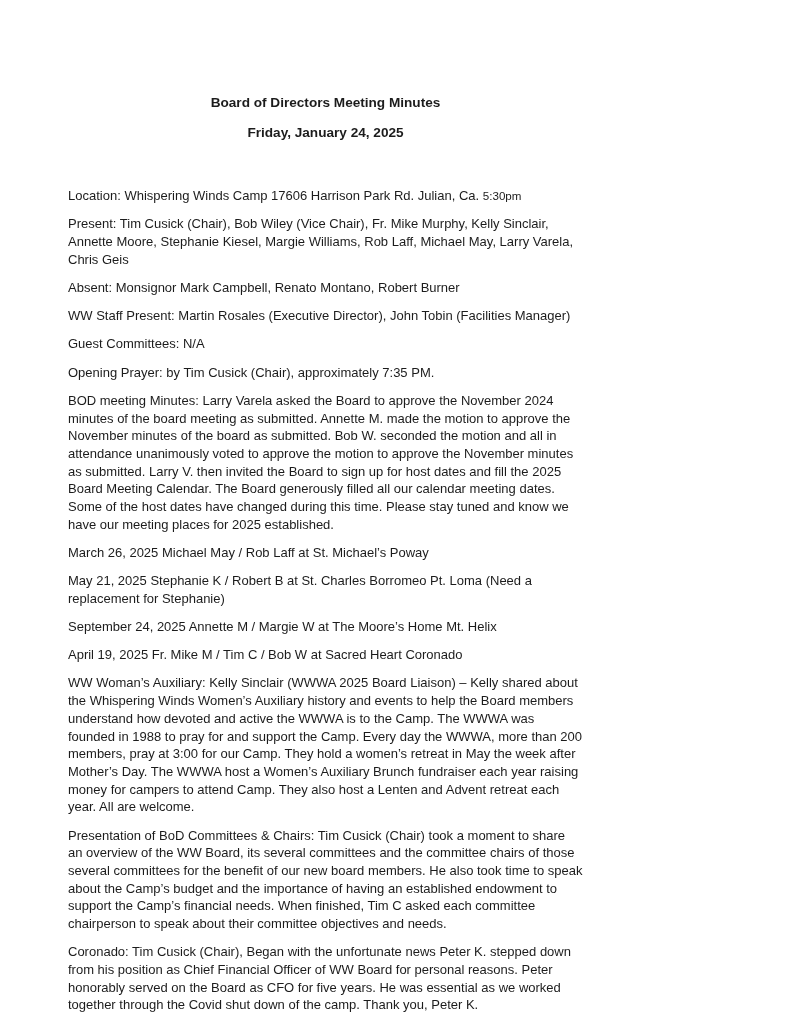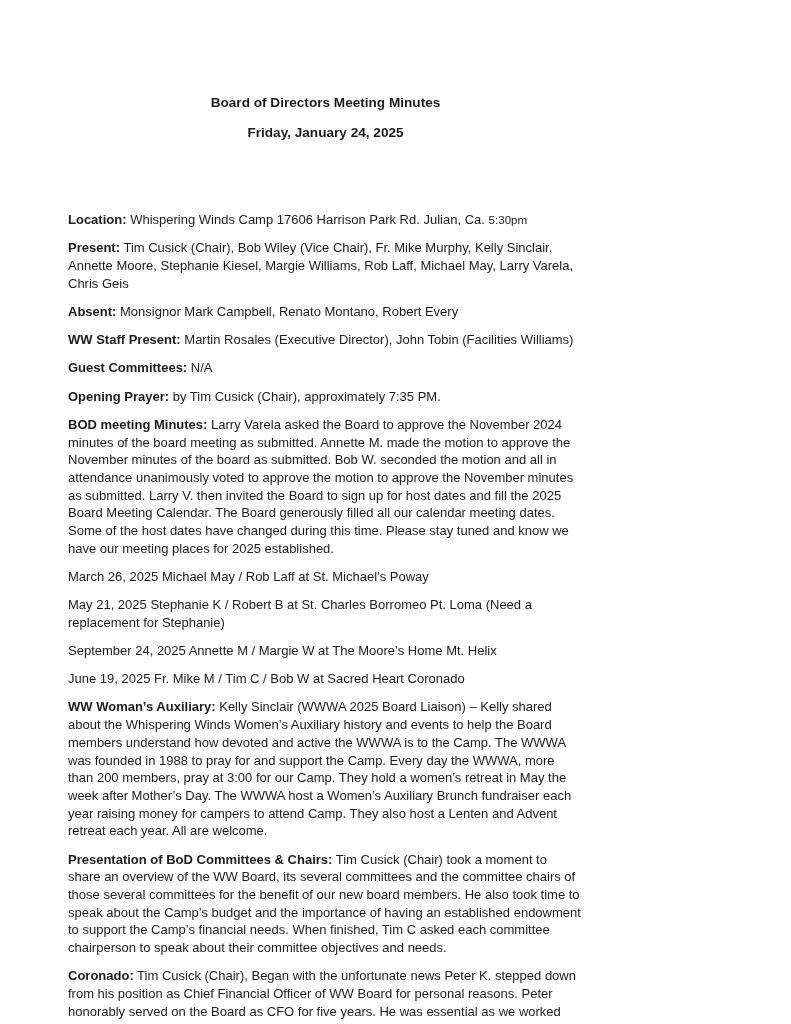--- a/index.html
+++ b/index.html
@@ -23,64 +23,64 @@
     background: #ffffff;
   }
   .doc-title, .doc-date {
     text-align: center;
     font-weight: bold;
     font-size: 13.6px;
     line-height: 17.6px;
     margin: 0 0 12px 0;
   }
   .doc-date {
-    margin-bottom: 70px;
+    margin-bottom: 46px;
   }
   p.para {
     font-size: 13px;
     line-height: 17.7px;
     margin: 0 0 10.5px 0;
     text-align: left;
   }
   .lbl {
-    font-weight: bold;
+    font-weight: normal;
   }
   .time-small {
     font-size: 11.6px;
   }
 </style>
 </head>
 <body>
 
 <div class="page">
 
   <h1 class="doc-title">Board of Directors Meeting Minutes</h1>
   <h2 class="doc-date">Friday, January 24, 2025</h2>
 
   <p class="para"><span class="lbl">Location:</span> <span>Whispering Winds Camp 17606 Harrison Park Rd. Julian, Ca.</span> <span class="time-small">5:30pm</span></p>
 
   <p class="para"><span class="lbl">Present:</span> <span>Tim Cusick (Chair), Bob Wiley (Vice Chair), Fr. Mike Murphy, Kelly Sinclair, Annette Moore, Stephanie Kiesel, Margie Williams, Rob Laff, Michael May, Larry Varela, Chris Geis</span></p>
 
-  <p class="para"><span class="lbl">Absent:</span> <span>Monsignor Mark Campbell, Renato Montano, Robert Every</span></p>
+  <p class="para"><span class="lbl">Absent:</span> <span>Monsignor Mark Campbell, Renato Montano, Robert Burner</span></p>
 
-  <p class="para"><span class="lbl">WW Staff Present:</span> <span>Martin Rosales (Executive Director), John Tobin (Facilities Williams)</span></p>
+  <p class="para"><span class="lbl">WW Staff Present:</span> <span>Martin Rosales (Executive Director), John Tobin (Facilities Manager)</span></p>
 
   <p class="para"><span class="lbl">Guest Committees:</span> <span>N/A</span></p>
 
   <p class="para"><span class="lbl">Opening Prayer:</span> <span>by Tim Cusick (Chair), approximately 7:35 PM.</span></p>
 
   <p class="para"><span class="lbl">BOD meeting Minutes:</span> <span>Larry Varela asked the Board to approve the November 2024 minutes of the board meeting as submitted. Annette M. made the motion to approve the November minutes of the board as submitted. Bob W. seconded the motion and all in attendance unanimously voted to approve the motion to approve the November minutes as submitted. Larry V. then invited the Board to sign up for host dates and fill the 2025 Board Meeting Calendar. The Board generously filled all our calendar meeting dates. Some of the host dates have changed during this time. Please stay tuned and know we have our meeting places for 2025 established.</span></p>
 
   <p class="para"><span>March 26, 2025 Michael May / Rob Laff at St. Michael’s Poway</span></p>
 
   <p class="para"><span>May 21, 2025 Stephanie K / Robert B at St. Charles Borromeo Pt. Loma (Need a replacement for Stephanie)</span></p>
 
   <p class="para"><span>September 24, 2025 Annette M / Margie W at The Moore’s Home Mt. Helix</span></p>
 
-  <p class="para"><span>June 19, 2025 Fr. Mike M / Tim C / Bob W at Sacred Heart Coronado</span></p>
+  <p class="para"><span>April 19, 2025 Fr. Mike M / Tim C / Bob W at Sacred Heart Coronado</span></p>
 
 
   <p class="para"><span class="lbl">WW Woman’s Auxiliary:</span> <span>Kelly Sinclair (WWWA 2025 Board Liaison) – Kelly shared about the Whispering Winds Women’s Auxiliary history and events to help the Board members understand how devoted and active the WWWA is to the Camp. The WWWA was founded in 1988 to pray for and support the Camp. Every day the WWWA, more than 200 members, pray at 3:00 for our Camp. They hold a women’s retreat in May the week after Mother’s Day. The WWWA host a Women’s Auxiliary Brunch fundraiser each year raising money for campers to attend Camp. They also host a Lenten and Advent retreat each year. All are welcome.</span></p>
 
   <p class="para"><span class="lbl">Presentation of BoD Committees &amp; Chairs:</span> <span>Tim Cusick (Chair) took a moment to share an overview of the WW Board, its several committees and the committee chairs of those several committees for the benefit of our new board members. He also took time to speak about the Camp’s budget and the importance of having an established endowment to support the Camp’s financial needs. When finished, Tim C asked each committee chairperson to speak about their committee objectives and needs.</span></p>
 
   <p class="para"><span class="lbl">Coronado:</span> <span>Tim Cusick (Chair), Began with the unfortunate news Peter K. stepped down from his position as Chief Financial Officer of WW Board for personal reasons. Peter honorably served on the Board as CFO for five years. He was essential as we worked together through the Covid shut down of the camp. Thank you, Peter K.</span></p>
 
   <p class="para"><span>Tim C. then went through the camp budget numbers. The Camp looks to “Finish Well” this down.</span></p>
 

